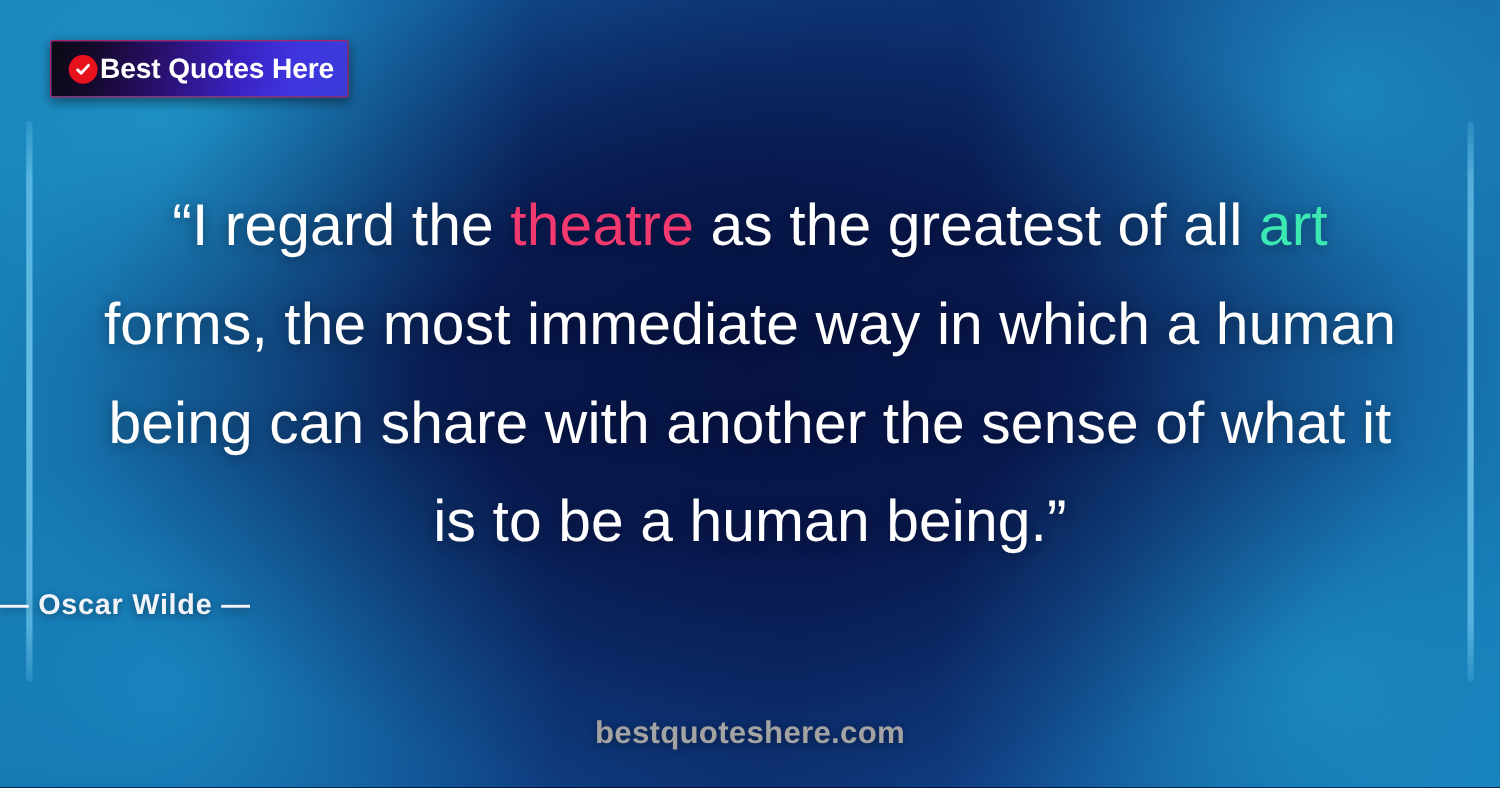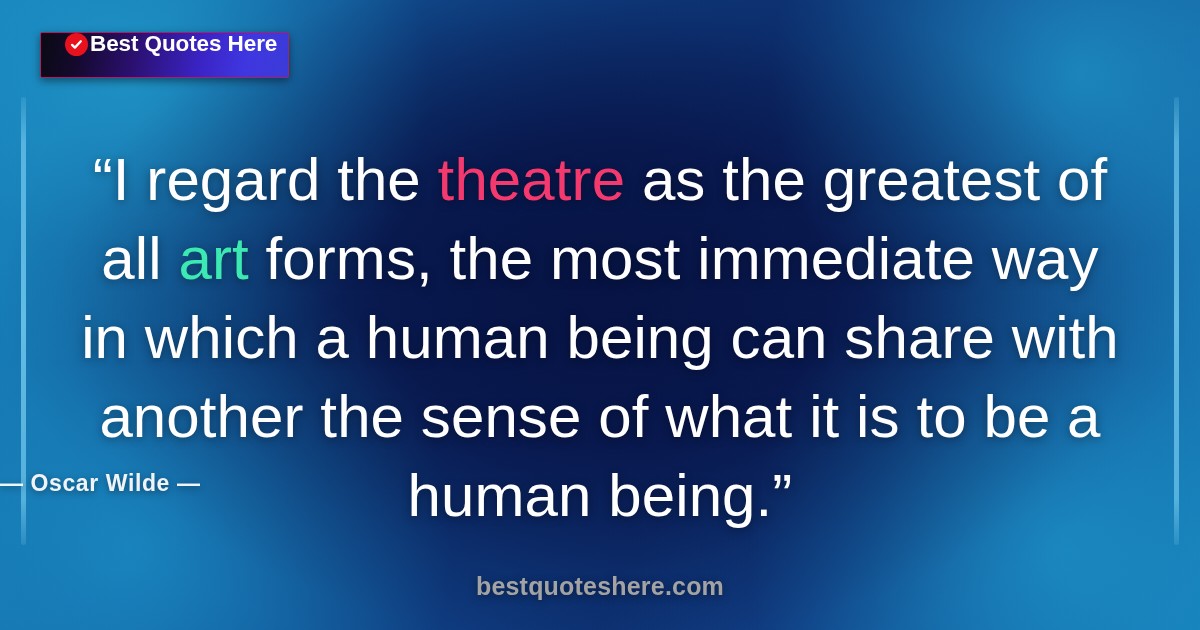--- a/index.html
+++ b/index.html
@@ -87,22 +87,23 @@
   .rule-left  { left: 21px; }
   .rule-right { left: 1174px; }
 
   
   .badge {
     position: absolute;
     left: 40px;
     top: 32px;
     height: 46px;
     display: flex;
+    align-items: center;
     gap: 2px;
-    padding: 0 11px 0 24px;
+    padding: 0 11px 0 14px;
     background: linear-gradient(100deg,
       #0a0a14 0%,
       #15092e 16%,
       #2b1070 38%,
       #3a23c4 64%,
       #3f36e0 82%,
       #3b3bd8 100%);
     border: 1px solid #a8206a;
     border-radius: 2px;
     box-shadow: 0 3px 9px rgba(0,0,0,0.45);
@@ -127,21 +128,21 @@
     line-height: 1;
   }
 
   
   .quote {
     position: absolute;
     left: 70px;
     right: 70px;
     top: 140px;
     text-align: center;
-    font-size: 60px;
+    font-size: 47px;
     line-height: 79px;
     font-weight: 400;
     color: #ffffff;
     letter-spacing: 0.1px;
     text-shadow: 0 2px 10px rgba(0,0,0,0.38);
   }
   .hl-pink  { color: #f4396f; }
   .hl-green { color: #3ce9b2; }
 
   .attribution {

